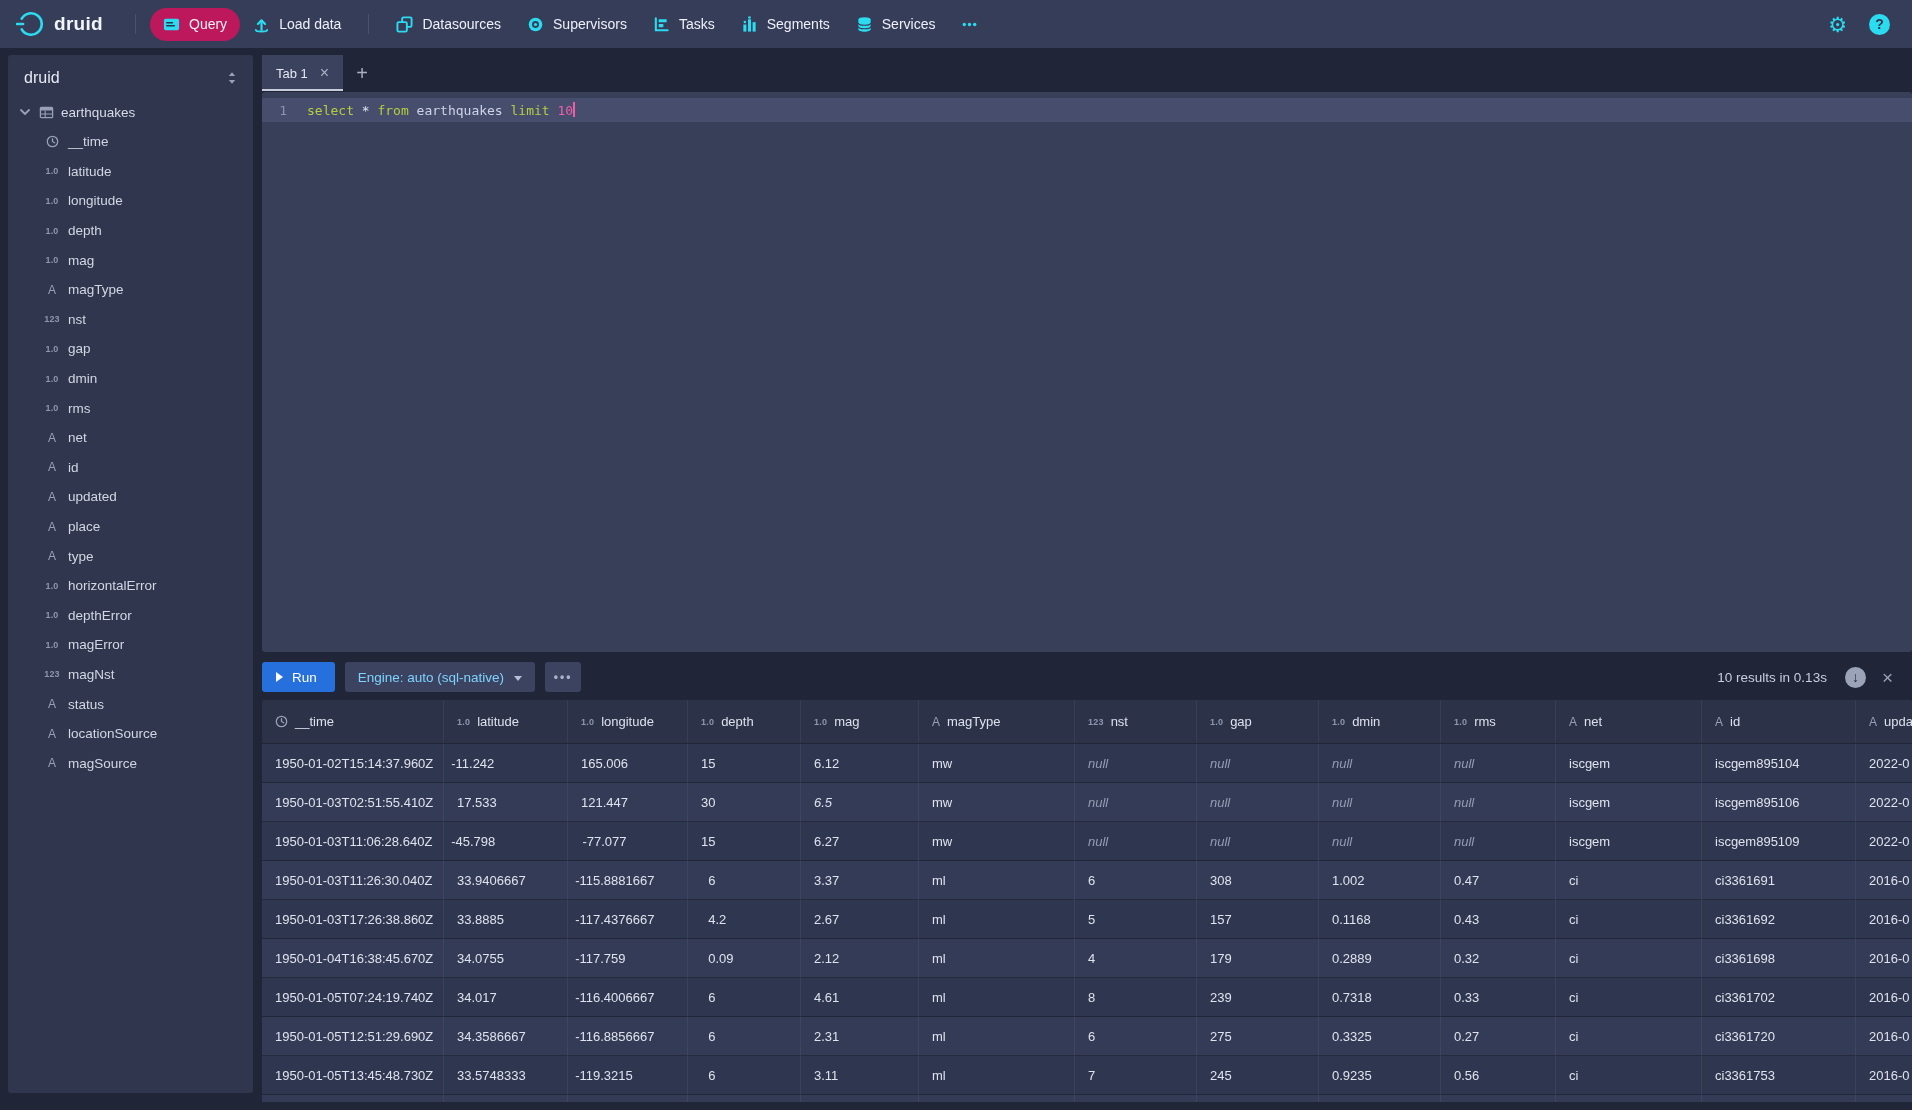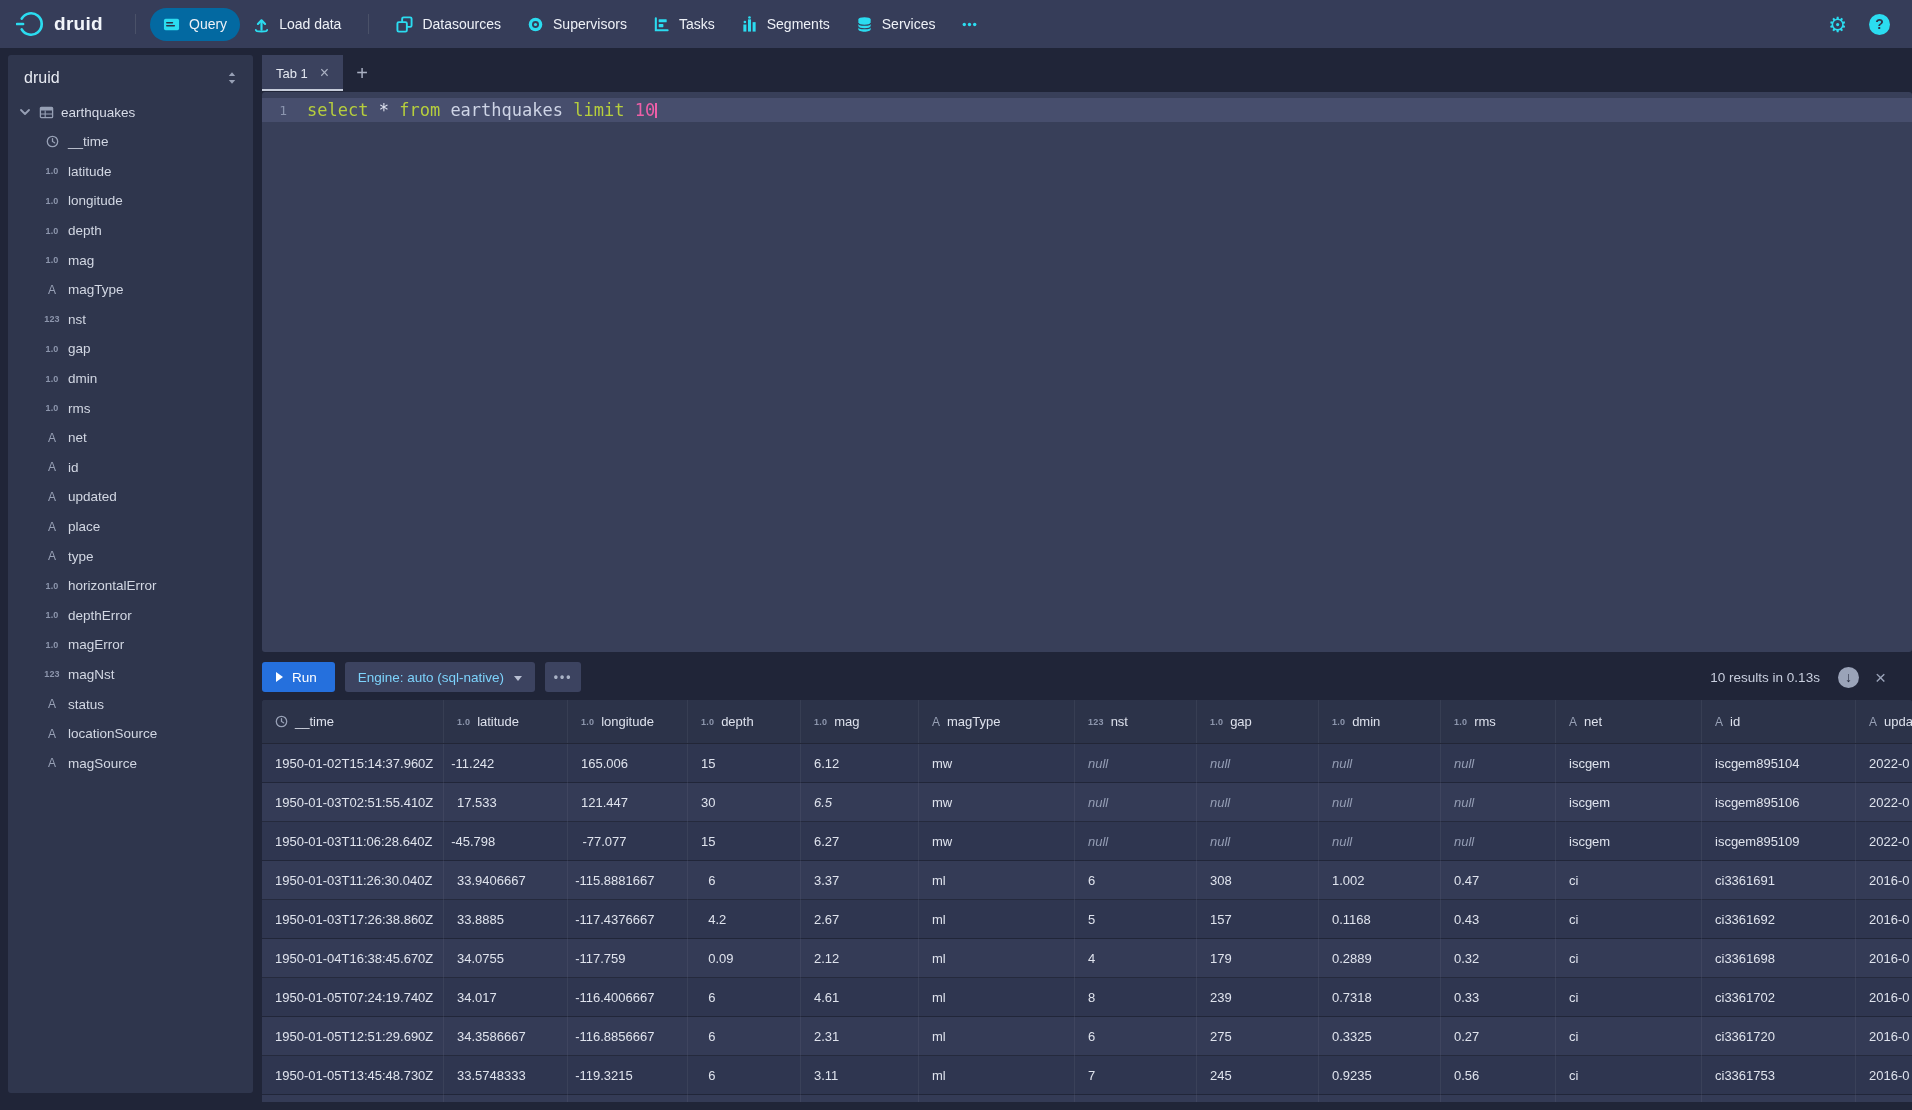--- a/index.html
+++ b/index.html
@@ -8,21 +8,21 @@
   .app { position:relative; width:1912px; height:1110px; background:#202538; }
 
   
   .topnav { position:absolute; left:0; top:0; width:100%; height:48px; background:#363d59;
     display:flex; align-items:center; padding:0 16px; }
   .brand { display:flex; align-items:center; gap:8px; margin-right:18px; }
   .brand-text { color:#f2f5fa; font-size:19px; font-weight:600; letter-spacing:.3px; }
   .nav-divider { width:1px; height:20px; background:#4a5168; margin:0 14px; }
   .nav-item { display:flex; align-items:center; gap:9px; color:#eef1f7; font-size:14px;
     padding:8px 13px; border-radius:17px; cursor:pointer; white-space:nowrap; }
-  .nav-item.active { background:#0369a1; }
+  .nav-item.active { background:#be185d; }
   .nav-right { margin-left:auto; display:flex; align-items:center; gap:22px; padding-right:6px; }
   .gear { color:#2bdcf0; font-size:21px; line-height:1; cursor:pointer; }
   .help { width:21px; height:21px; border-radius:50%; background:#2bdcf0; color:#30364d;
     font-weight:bold; font-size:14px; display:flex; align-items:center; justify-content:center; cursor:pointer; }
 
   
   .sidebar { position:absolute; left:8px; top:55px; width:245px; height:1038px;
     background:#2f364d; border-radius:3px; overflow:hidden; }
   .sb-head { display:flex; align-items:center; justify-content:space-between;
     padding:14px 14px 10px 16px; }
@@ -44,29 +44,29 @@
   .tab::after { content:""; position:absolute; left:0; right:0; bottom:0; height:2px; background:#c6ccda; }
   .tab-close { color:#aab1c3; font-size:16px; line-height:1; cursor:pointer; }
   .new-tab { width:38px; display:flex; align-items:center; justify-content:center;
     color:#a9b0c2; font-size:20px; cursor:pointer; }
 
   .editor { position:absolute; left:0; top:37px; right:0; height:560px; background:#383f59;
     border-radius:3px; overflow:hidden; font-family:"DejaVu Sans Mono",monospace; }
   .ed-line { position:absolute; left:0; right:0; top:6px; height:24px; background:#474e6d;
     display:flex; align-items:center; }
   .gutter-num { width:34px; text-align:right; padding-right:9px; color:#8b94ae; font-size:13px; flex:none; }
-  .code { font-size:17px; padding-left:11px; white-space:pre; }
+  .code { font-size:13px; padding-left:11px; white-space:pre; }
   .tk-keyword { color:#b6ce3d; }
   .tk-ident { color:#ced4e6; }
   .tk-op { color:#dfe3ef; }
   .tk-ws { color:#ced4e6; }
   .tk-number { color:#ee5fa8; }
   .caret { display:inline-block; width:2px; height:15px; background:#ee5fa8; vertical-align:-2px; }
 
-  .runbar { position:absolute; left:0; right:16px; top:605px; height:34px;
+  .runbar { position:absolute; left:0; right:9px; top:605px; height:34px;
     display:flex; align-items:center; gap:10px; padding-right:10px; }
   .btn { height:30px; display:flex; align-items:center; border-radius:3px; cursor:pointer;
     font-size:13.5px; }
   .btn-run { background:#2570dd; color:#fff; padding:0 18px 0 14px; gap:9px; }
   .play { width:0; height:0; border-left:7px solid #fff; border-top:5px solid transparent;
     border-bottom:5px solid transparent; }
   .btn-engine { background:#3c4360; color:#7dd3fc; padding:0 13px; gap:10px; }
   .caret-down { width:0; height:0; border-top:5px solid #b8bfd2; border-left:4.5px solid transparent;
     border-right:4.5px solid transparent; margin-top:2px; }
   .btn-more { background:#3c4360; color:#aab3c6; width:36px; justify-content:center;

